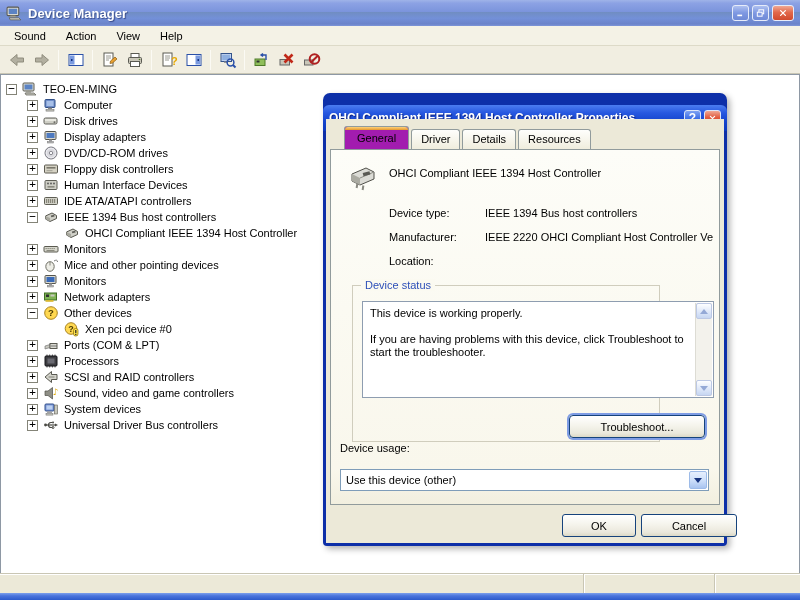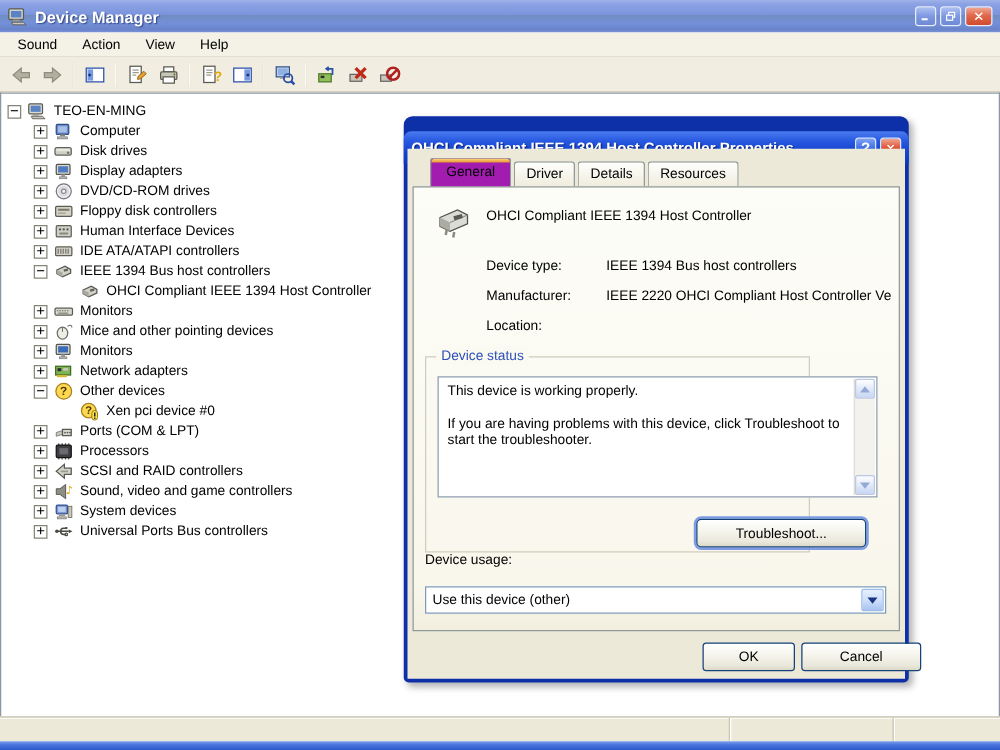--- a/index.html
+++ b/index.html
@@ -70,21 +70,21 @@
   #tabpage { position:absolute; left:4px; top:30px; width:390px; height:356px; border:1px solid #919B9C;
     background:linear-gradient(180deg,#FDFDF8 0%,#F9F7EC 90%,#F2EFDF 100%); z-index:2; }
 
   #dev-icon { position:absolute; left:16px; top:10px; width:32px; height:32px; }
   #dev-name { position:absolute; left:58px; top:17px; width:315px; white-space:nowrap; }
   #fields { position:absolute; left:58px; top:57px; width:325px; }
   .frow { display:flex; height:24px; align-items:flex-start; }
   .flabel { width:96px; flex:none; }
   .fvalue { flex:1; white-space:nowrap; overflow:hidden; }
 
-  #groupbox { position:absolute; left:9px; top:135px; width:308px; height:157px;
+  #groupbox { position:absolute; left:21px; top:135px; width:308px; height:157px;
     border:1px solid #D0CDBD; border-radius:0; }
   #groupbox .glabel { position:absolute; left:8px; top:-7px; background:#FBFAF1; padding:0 4px; color:#2D4FB8; }
   #status-box { position:absolute; left:9px; top:15px; width:352px; height:97px; background:#fff;
     border:1px solid #8E9DB0; padding:5px 24px 5px 7px; line-height:13px; }
   #status-box .para1 { margin-bottom:13px; }
   .sbar { position:absolute; right:1px; top:1px; bottom:1px; width:17px; background:#F3F2EC; border-left:1px solid #DDDCD4; }
   .sbtn { position:absolute; left:0; width:16px; height:16px; border:1px solid #BCC8E4; border-radius:2px;
     background:linear-gradient(180deg,#FDFEFF,#DCE6F8 60%,#C6D6F2); display:flex; align-items:center; justify-content:center; }
   .sbtn.up { top:0; } .sbtn.down { bottom:0; }
   .tri-up { width:0; height:0; border-left:4px solid transparent; border-right:4px solid transparent; border-bottom:5px solid #94A9D6; }
@@ -491,21 +491,21 @@
               <path d="M2.5 8 H12"></path>
               <path d="M5.5 8 C5.5 5.5 8 5.5 8 5.5 L9.5 5.5"></path>
               <path d="M5.5 8 C5.5 10.5 8 10.5 8 10.5 L9.5 10.5"></path>
             </g>
             <circle cx="2.5" cy="8" r="1.4" fill="#4A4A44"></circle>
             <path d="M12 6.5 L15 8 L12 9.5z" fill="#4A4A44"></path>
             <rect x="9.2" y="4.6" width="1.7" height="1.7" fill="#4A4A44"></rect>
             <circle cx="10" cy="10.5" r="1" fill="none" stroke="#4A4A44"></circle>
           </svg>
         </span>
-        <span class="tlabel">Universal Ports Bus controllers</span>
+        <span class="tlabel">Universal Driver Bus controllers</span>
       </div>
     </div>
 </div>
 
 <div id="statusbar" class="abs">
   <div class="sb-panel p1"></div>
   <div class="sb-panel p2"></div>
   <div class="sb-panel p3"></div>
 </div>
 <div id="taskbar-strip" class="abs"></div>

